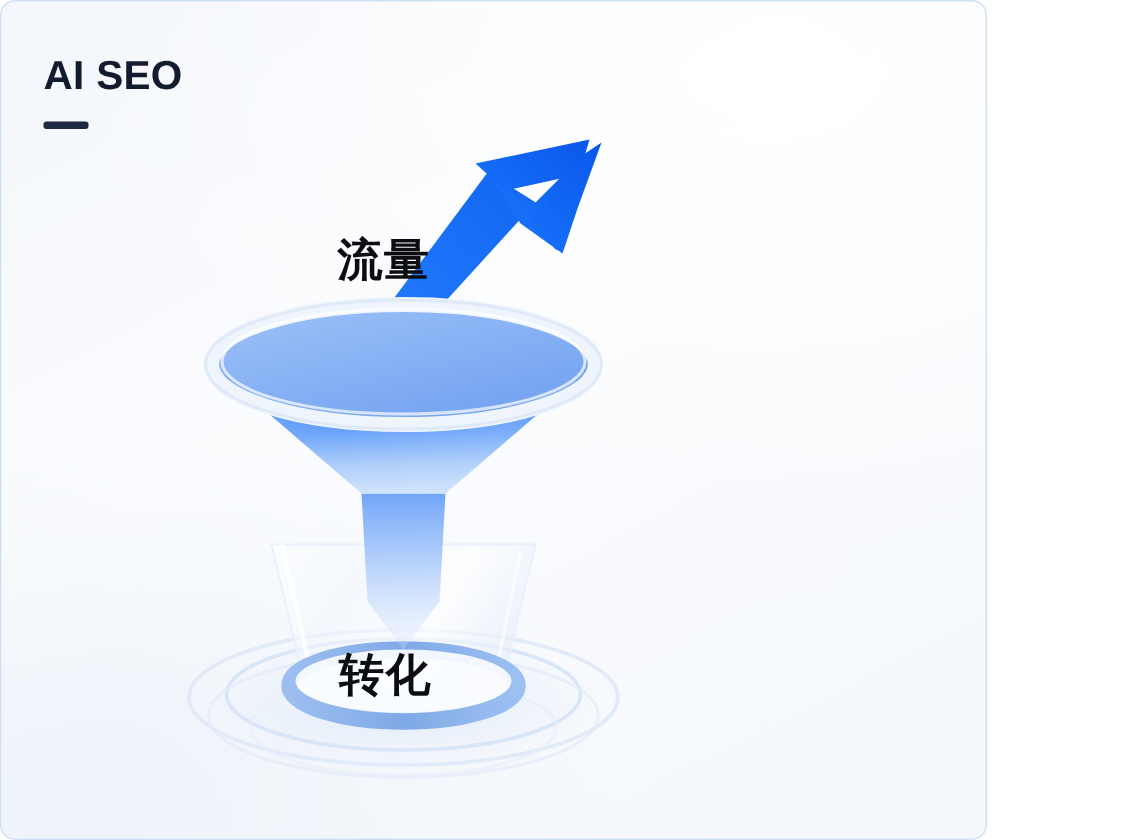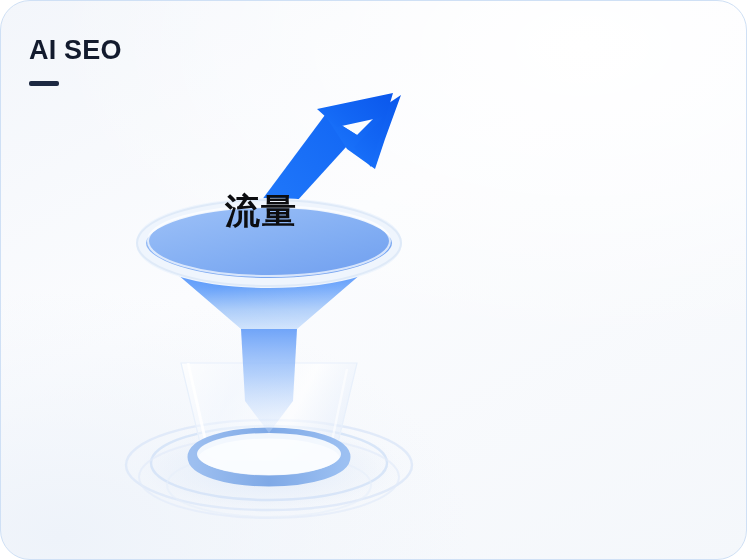--- a/index.html
+++ b/index.html
@@ -7,25 +7,25 @@
     margin: 0;
     padding: 0;
     background: #ffffff;
   }
   body {
     font-family: "Liberation Sans", "DejaVu Sans", sans-serif;
   }
 
   #canvas {
     position: relative;
-    width: 747px;
+    width: 658px;
     height: 560px;
     overflow: hidden;
     box-sizing: border-box;
-    border-radius: 30px;
+    border-radius: 10px;
     border: 1.5px solid #cfe0f5;
     background:
       radial-gradient(120% 90% at 78% 8%, #ffffff 0%, rgba(255,255,255,0) 60%),
       radial-gradient(100% 80% at 8% 96%, #eef3fa 0%, rgba(238,243,250,0) 55%),
       linear-gradient(152deg, #f3f6fb 0%, #fbfcfe 42%, #f4f7fb 100%);
   }
 
   
   #title-block {
     position: absolute;
@@ -68,26 +68,25 @@
     left: 88px;
     top: 90px;
     width: 360px;
     height: 430px;
   }
   #illustration svg { display: block; width: 100%; height: 100%; }
 
   
   .funnel-label {
     position: absolute;
-    font-size: 35px;
+    font-size: 30px;
     font-weight: bold;
     color: #0c0d10;
     letter-spacing: 1px;
     white-space: nowrap;
-    margin-top: 35px;
   }
   #label-traffic { left: 224px; top: 152px; }
   #label-conversion { left: 225px; top: 429px; }
 </style>
 </head>
 <body>
 
 <div id="canvas">
 
   <div id="title-block">
@@ -182,14 +181,15 @@
       <path d="M 52 152 A 128 40 0 0 0 308 152 L 208 238 L 152 238 Z" fill="url(#gCone)"></path>
       <path d="M 52 152 A 128 40 0 0 0 308 152 L 208 238 L 152 238 Z" fill="url(#gConeSheen)"></path>
 
       <ellipse cx="180" cy="152" rx="128" ry="40" fill="none" stroke="#eff5fd" stroke-width="10"></ellipse>
       <ellipse cx="180" cy="152" rx="132" ry="43" fill="none" stroke="#dfeaf8" stroke-width="2"></ellipse>
       <ellipse cx="180" cy="150" rx="121" ry="35" fill="none" stroke="#ffffff" stroke-width="2" opacity="0.7"></ellipse>
     </svg>
   </div>
 
   <div class="funnel-label" id="label-traffic">流量</div>
+  <div class="funnel-label" id="label-conversion">转化</div>
 
 </div>
 
 </body></html>

